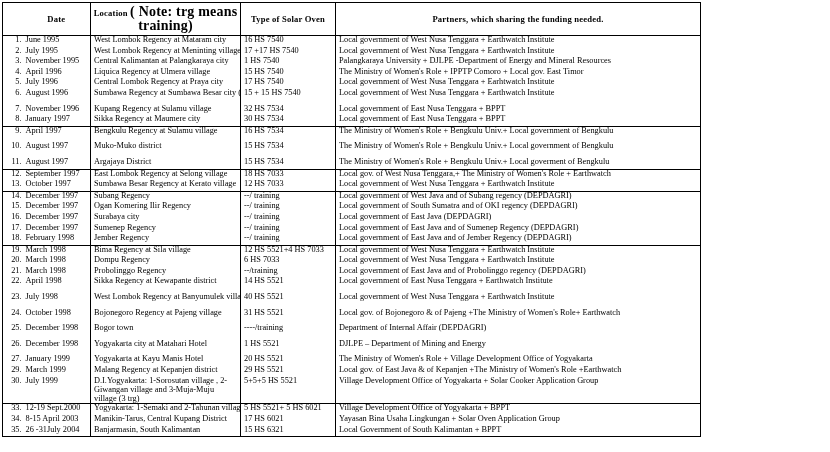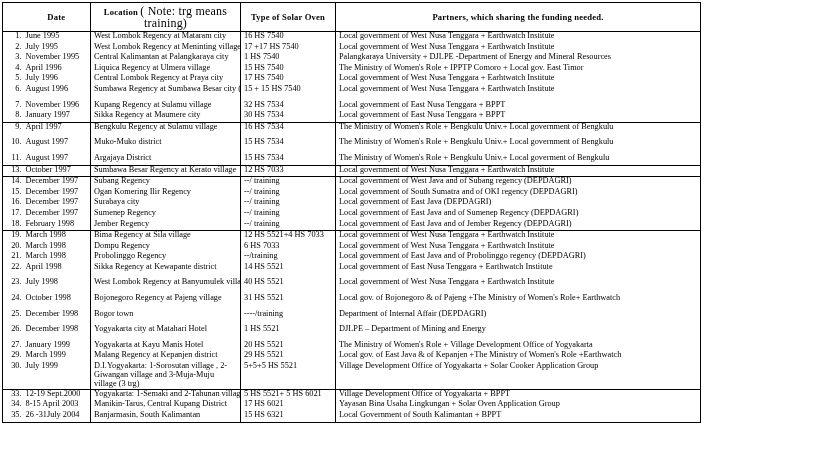--- a/index.html
+++ b/index.html
@@ -43,22 +43,22 @@
     vertical-align: middle;
   }
   thead th.no-head {
     border-right: none;
   }
   thead th.date-head {
     border-left: none;
     margin-top: 29px;
   }
   thead th .note {
-    font-weight: normal;
-    font-size: 12px;
+    font-weight: bold;
+    font-size: 14px;
   }
   tbody td {
     border-left: 1px solid #000;
     border-right: 1px solid #000;
     border-top: none;
     border-bottom: none;
     padding: 0px 3px 0px 3px;
     vertical-align: top;
     height: 10.6px;
     white-space: nowrap;
@@ -203,20 +203,27 @@
           <td></td>
           <td></td>
         </tr>
         <tr class="grp-end">
           <td class="num">11.</td>
           <td class="date">August 1997</td>
           <td>Argajaya District</td>
           <td>15 HS 7534</td>
           <td>The Ministry of Women's Role + Bengkulu Univ.+ Local goverment of Bengkulu</td>
         </tr>
+        <tr class="">
+          <td class="num">12.</td>
+          <td class="date">September 1997</td>
+          <td>East Lombok  Regency at Selong village</td>
+          <td>18 HS 7033</td>
+          <td>Local gov.  of West Nusa Tenggara,+ The Ministry of Women's Role  + Earthwatch</td>
+        </tr>
         <tr class="grp-end">
           <td class="num">13.</td>
           <td class="date">October 1997</td>
           <td>Sumbawa Besar Regency at Kerato village</td>
           <td>12 HS  7033</td>
           <td>Local government of West Nusa Tenggara + Earthwatch Institute</td>
         </tr>
         <tr class="">
           <td class="num">14.</td>
           <td class="date">December 1997</td>

